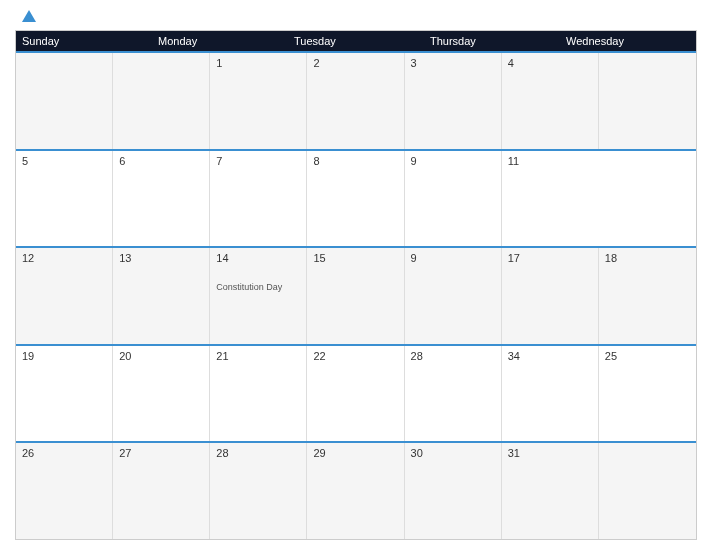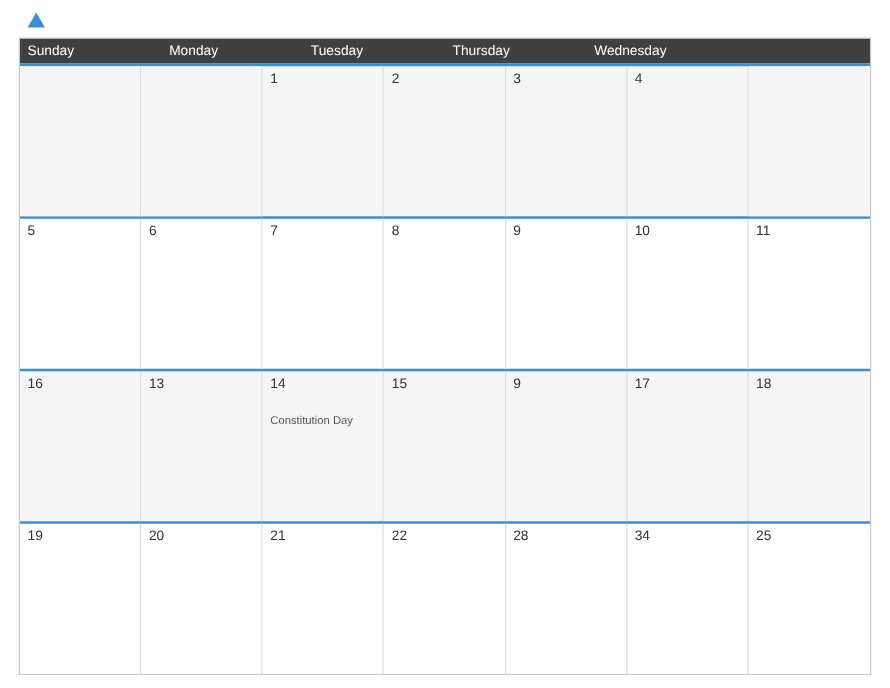--- a/index.html
+++ b/index.html
@@ -68,22 +68,22 @@
       text-align: right;
     }
     .calendar {
       flex: 1;
       display: flex;
       flex-direction: column;
       border: 1px solid #ccc;
     }
     .day-headers {
       display: grid;
-      grid-template-columns: repeat(6, 1fr);
-      background-color: #404040;
+      grid-template-columns: repeat(5, 1fr);
+      background-color: #0f172a;
     }
     .day-header {
       color: #fff;
       font-size: 11px;
       padding: 4px 6px;
       text-align: left;
       font-weight: normal;
     }
     .weeks {
       flex: 1;
@@ -178,29 +178,26 @@
           <div class="day-cell">
             <span class="day-num">7</span>
           </div>
           <div class="day-cell">
             <span class="day-num">8</span>
           </div>
           <div class="day-cell">
             <span class="day-num">9</span>
           </div>
           <div class="day-cell">
-            <span class="day-num">10</span>
-          </div>
-          <div class="day-cell">
             <span class="day-num">11</span>
           </div>
         </div>
         <div class="week-row">
           <div class="day-cell">
-            <span class="day-num">16</span>
+            <span class="day-num">12</span>
           </div>
           <div class="day-cell">
             <span class="day-num">13</span>
           </div>
           <div class="day-cell">
             <span class="day-num">14</span>
             <span class="event-label">Constitution Day</span>
           </div>
           <div class="day-cell">
             <span class="day-num">15</span>
@@ -230,16 +227,37 @@
           </div>
           <div class="day-cell">
             <span class="day-num">28</span>
           </div>
           <div class="day-cell">
             <span class="day-num">34</span>
           </div>
           <div class="day-cell">
             <span class="day-num">25</span>
           </div>
+        </div>
+        <div class="week-row">
+          <div class="day-cell">
+            <span class="day-num">26</span>
+          </div>
+          <div class="day-cell">
+            <span class="day-num">27</span>
+          </div>
+          <div class="day-cell">
+            <span class="day-num">28</span>
+          </div>
+          <div class="day-cell">
+            <span class="day-num">29</span>
+          </div>
+          <div class="day-cell">
+            <span class="day-num">30</span>
+          </div>
+          <div class="day-cell">
+            <span class="day-num">31</span>
+          </div>
+          <div class="day-cell empty-cell"></div>
         </div>
       </div>
   </div>
 </div>
 
 </body></html>

